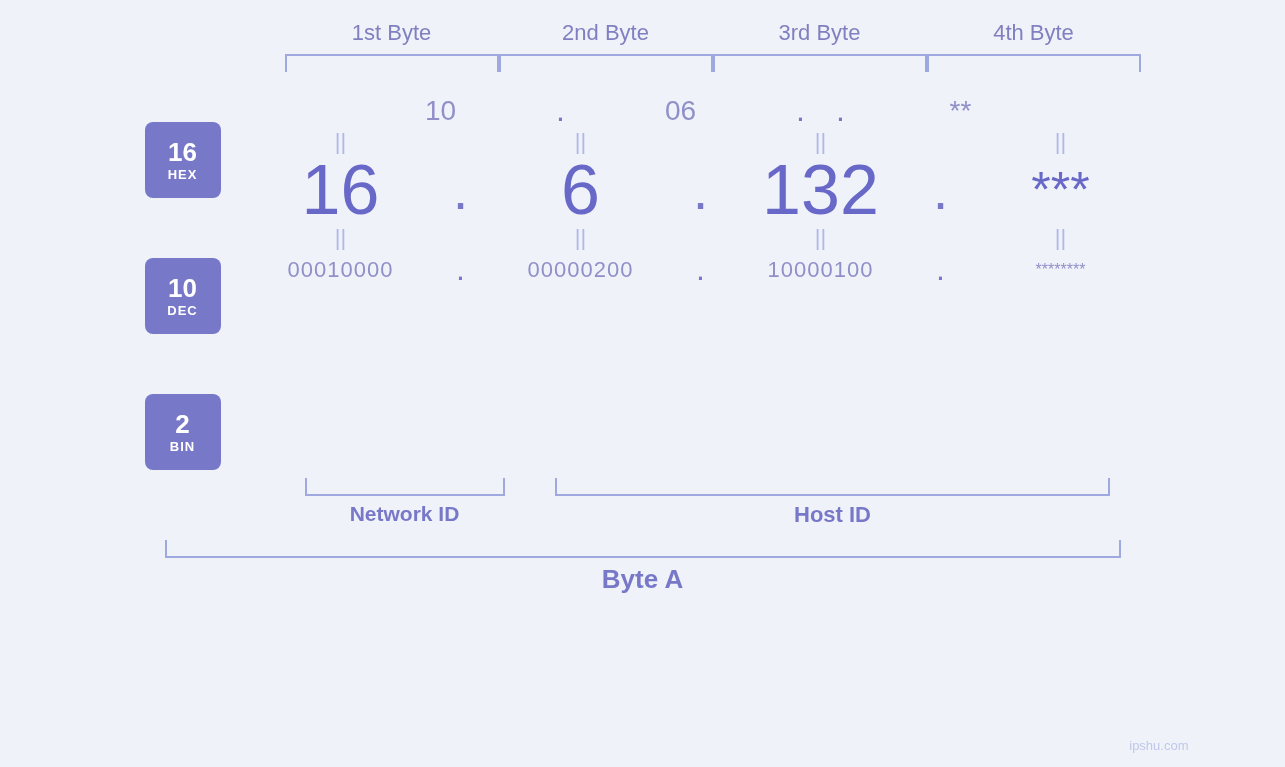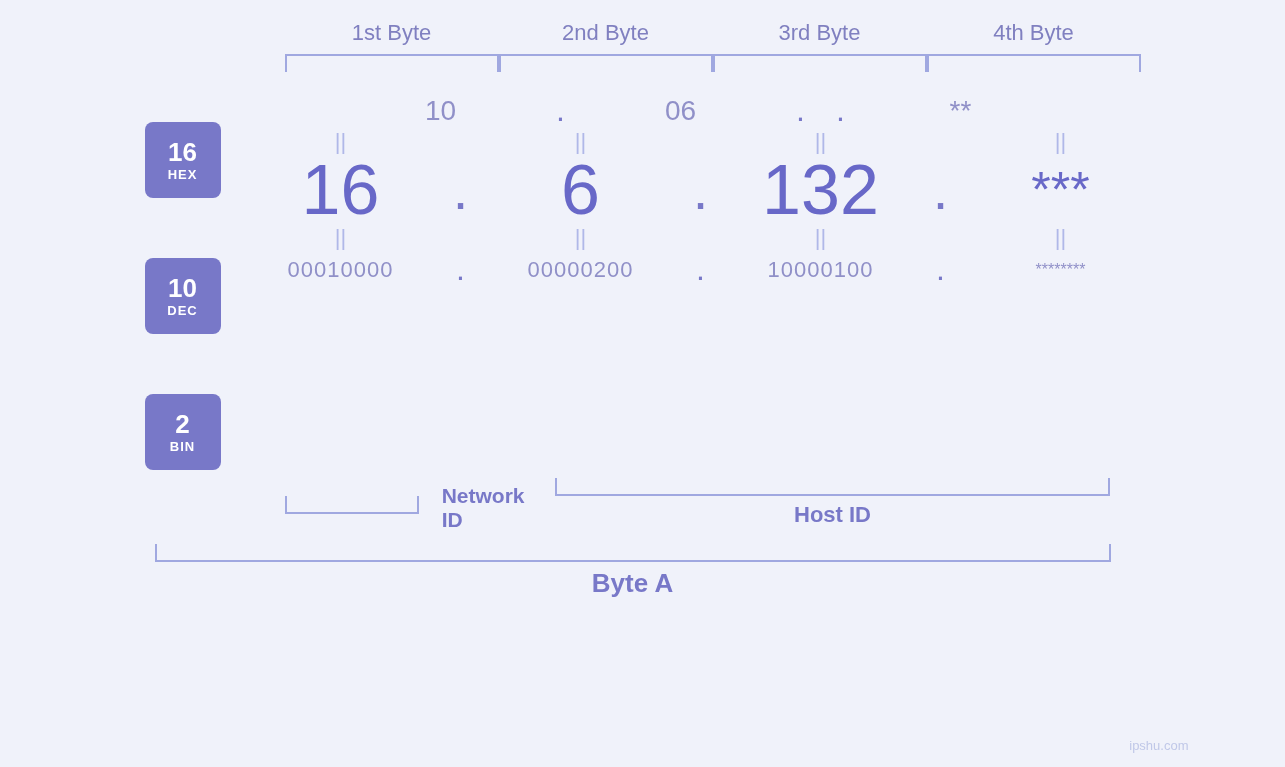--- a/index.html
+++ b/index.html
@@ -14,21 +14,21 @@
       align-items: center;
       justify-content: center;
     }
 
     .container {
       width: 1156px;
       height: 767px;
       position: relative;
       display: flex;
       flex-direction: column;
-      align-items: flex-start;
+      align-items: center;
       padding: 20px 80px;
     }
 
     
     .byte-headers {
       display: flex;
       width: 100%;
       justify-content: space-around;
       padding-left: 140px;
       margin-bottom: 8px;
@@ -297,21 +297,21 @@
           <span class="bin-val" style="font-size:16px; letter-spacing:0;">********</span>
         </div>
       </div>
 
     </div>
   </div>
 
   <div style="width:100%; padding-left:140px; margin-top:8px;">
     <div style="display:flex; align-items:flex-start; justify-content:center; gap:0;">
 
-      <div style="display:flex; align-items:center; width:240px;gap:23px;">
+      <div style="display:flex; flex-direction:column; align-items:center; width:240px;">
         <div style="width:200px; height:18px; border-bottom:2px solid #a0a8e0; border-left:2px solid #a0a8e0; border-right:2px solid #a0a8e0;"></div>
         <span style="color:#7878c8; font-size:21px; font-weight:600; margin-top:6px;">Network ID</span>
       </div>
 
       <div style="display:flex; flex-direction:column; align-items:center; flex:1;">
         <div style="width:90%; height:18px; border-bottom:2px solid #a0a8e0; border-left:2px solid #a0a8e0; border-right:2px solid #a0a8e0;"></div>
         <span style="color:#7878c8; font-size:22px; font-weight:600; margin-top:6px;">Host ID</span>
       </div>
     </div>
   </div>

